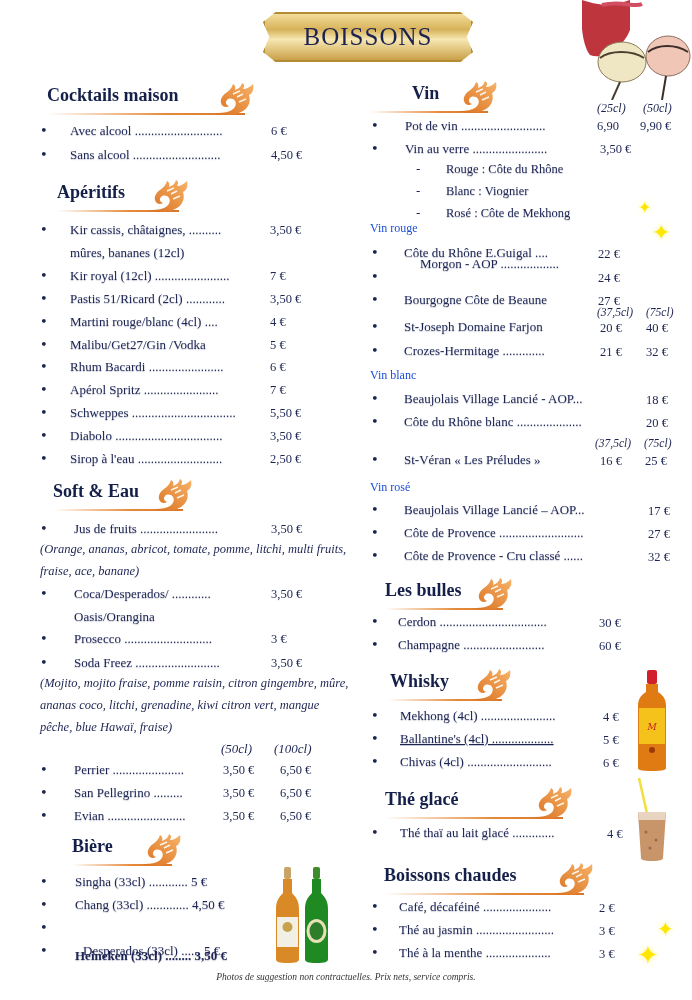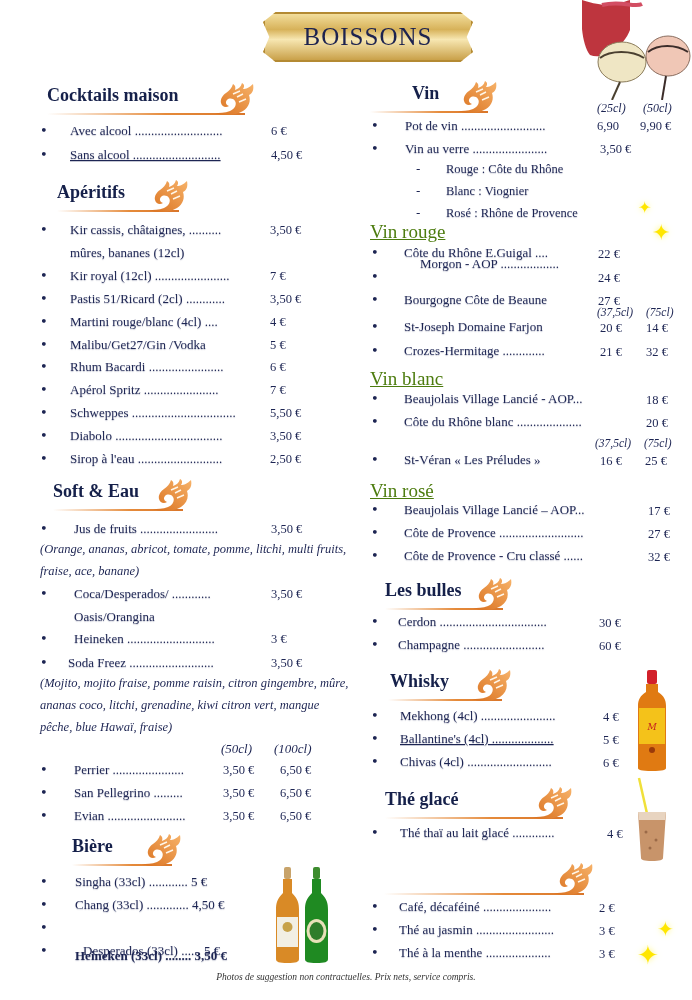--- a/index.html
+++ b/index.html
@@ -45,22 +45,22 @@
     font-family:"Liberation Serif","DejaVu Serif",serif; color:#1d2553;
     text-shadow:0 1px 1px rgba(29,37,83,.25);
   }
   .bullet { position:absolute; font-size:13px; line-height:16px; color:#1d2553; }
   .price { position:absolute; font-size:12.5px; line-height:16px; white-space:nowrap;
     font-family:"Liberation Serif","DejaVu Serif",serif; color:#1d2553; }
   .note { position:absolute; font-style:italic; font-size:12.5px; line-height:22px;
     font-family:"Liberation Serif","DejaVu Serif",serif; color:#1d2553; }
   .colhdr { position:absolute; font-style:italic; font-size:13px;
     font-family:"Liberation Serif","DejaVu Serif",serif; color:#1d2553; white-space:nowrap; }
-  .subhead { position:absolute; font-size:19px; text-decoration:underline;
-    font-family:"Liberation Serif","DejaVu Serif",serif; color:#4d7c0f; }
+  .subhead { position:absolute; font-size:12px; 
+    font-family:"Liberation Serif","DejaVu Serif",serif; color:#1d4ed8; }
   .footer { position:absolute; left:0; width:692px; top:972px; text-align:center;
     font-style:italic; font-size:9.5px; color:#333; font-family:"Liberation Serif","DejaVu Serif",serif; }
   .sparkle { position:absolute; color:#ffe600; text-shadow:0 0 6px #fff57a; }
 </style>
 </head>
 <body>
 
 <svg width="0" height="0" style="position:absolute">
   <defs>
     <linearGradient id="fl" x1="0" y1="1" x2="1" y2="0">
@@ -94,21 +94,21 @@
   <span class="h-text">Cocktails maison</span>
   <div class="h-line"></div>
   <svg class="flame">
       <use href="#flame"></use>
     </svg>
 </div>
 <span class="bullet" style="left:40px; top:123px;">•</span>
 <span class="row" style="left:70px; top:123px;">Avec alcool ...........................</span>
 <span class="price" style="left:271px; top:123px;">6 €</span>
 <span class="bullet" style="left:40px; top:147px;">•</span>
-<span class="row" style="left:70px; top:147px;text-decoration:underline;">Sans alcool ...........................</span>
+<span class="row" style="left:70px; top:147px;">Sans alcool ...........................</span>
 <span class="price" style="left:271px; top:147px;">4,50 €</span>
 
 <div class="heading" style="left:57px; top:182px; width:132px;">
   <span class="h-text">Apéritifs</span>
   <div class="h-line"></div>
   <svg class="flame">
       <use href="#flame"></use>
     </svg>
 </div>
 
@@ -165,25 +165,25 @@
 <span class="row" style="left:74px; top:521px;">Jus de fruits ........................</span>
 <span class="price" style="left:271px; top:521px;">3,50 €</span>
 <div class="note" style="left:40px; top:538px; width:310px;">(Orange, ananas, abricot, tomate, pomme, litchi, multi fruits, fraise,  ace, banane)</div>
 
 <span class="bullet" style="left:40px; top:586px;">•</span>
 <span class="row" style="left:74px; top:586px;">Coca/Desperados/  ............</span>
 <span class="price" style="left:271px; top:586px;">3,50 €</span>
 <span class="row" style="left:74px; top:609px;">Oasis/Orangina</span>
 
 <span class="bullet" style="left:40px; top:631px;">•</span>
-<span class="row" style="left:74px; top:631px;">Heineken ...........................</span>
+<span class="row" style="left:74px; top:631px;">Prosecco ...........................</span>
 <span class="price" style="left:271px; top:631px;">3 €</span>
 
 <span class="bullet" style="left:40px; top:655px;">•</span>
-<span class="row" style="left:68px; top:655px;">Soda Freez ..........................</span>
+<span class="row" style="left:74px; top:655px;">Soda Freez ..........................</span>
 <span class="price" style="left:271px; top:655px;">3,50 €</span>
 <div class="note" style="left:40px; top:672px; width:312px;">(Mojito, mojito fraise, pomme raisin, citron gingembre, mûre, ananas coco, litchi, grenadine, kiwi citron vert, mangue pêche, blue Hawaï, fraise)</div>
 
 <span class="colhdr" style="left:221px; top:741px;">(50cl)</span>
 <span class="colhdr" style="left:274px; top:741px;">(100cl)</span>
 
 <span class="bullet" style="left:40px; top:762px;">•</span>
 <span class="row" style="left:74px; top:762px;">Perrier ......................</span>
 <span class="price" style="left:223px; top:762px;">3,50 €</span>
 <span class="price" style="left:280px; top:762px;">6,50 €</span>
@@ -243,21 +243,21 @@
 
 <span class="bullet" style="left:371px; top:141px;">•</span>
 <span class="row" style="left:405px; top:141px;">Vin au verre  .......................</span>
 <span class="price" style="left:600px; top:141px;">3,50 €</span>
 
 <span class="bullet" style="left:416px; top:161px;">-</span>
 <span class="row" style="left:446px; top:161px; font-size:12.5px;">Rouge : Côte du Rhône</span>
 <span class="bullet" style="left:416px; top:183px;">-</span>
 <span class="row" style="left:446px; top:183px; font-size:12.5px;">Blanc : Viognier</span>
 <span class="bullet" style="left:416px; top:205px;">-</span>
-<span class="row" style="left:446px; top:205px; font-size:12.5px;">Rosé : Rhône de Provence</span>
+<span class="row" style="left:446px; top:205px; font-size:12.5px;">Rosé : Côte de Mekhong</span>
 
 <span class="subhead" style="left:370px; top:221px;">Vin rouge</span>
 
 <span class="bullet" style="left:371px; top:245px;">•</span>
 <span class="row" style="left:404px; top:245px;">Côte du Rhône E.Guigal ....</span>
 <span class="price" style="left:598px; top:246px;">22 €</span>
 
 <span class="bullet" style="left:371px; top:269px;">•</span>
 <span class="row" style="left:404px; top:256px;margin-left:16px;">Morgon - AOP ..................</span>
 <span class="price" style="left:598px; top:270px;">24 €</span>
@@ -265,21 +265,21 @@
 <span class="bullet" style="left:371px; top:292px;">•</span>
 <span class="row" style="left:404px; top:292px;">Bourgogne Côte de Beaune</span>
 <span class="price" style="left:598px; top:293px;">27 €</span>
 
 <span class="colhdr" style="left:597px; top:306px; font-size:11.5px;">(37,5cl)</span>
 <span class="colhdr" style="left:646px; top:306px; font-size:11.5px;">(75cl)</span>
 
 <span class="bullet" style="left:371px; top:319px;">•</span>
 <span class="row" style="left:404px; top:319px;">St-Joseph Domaine Farjon</span>
 <span class="price" style="left:600px; top:320px;">20 €</span>
-<span class="price" style="left:646px; top:320px;">14 €</span>
+<span class="price" style="left:646px; top:320px;">40 €</span>
 
 <span class="bullet" style="left:371px; top:343px;">•</span>
 <span class="row" style="left:404px; top:343px;">Crozes-Hermitage  .............</span>
 <span class="price" style="left:600px; top:344px;">21 €</span>
 <span class="price" style="left:646px; top:344px;">32 €</span>
 
 <span class="subhead" style="left:370px; top:368px;">Vin blanc</span>
 
 <span class="bullet" style="left:371px; top:391px;">•</span>
 <span class="row" style="left:404px; top:391px;">Beaujolais  Village Lancié - AOP...</span>
@@ -364,20 +364,21 @@
 <svg class="abs" style="left:634px; top:776px;" width="36" height="86">
   <line x1="5" y1="2" x2="14" y2="42" stroke="#f0e03a" stroke-width="2.5"></line>
   <path d="M4 36 L32 36 L29 82 C29 84 26 85 18 85 C10 85 7 84 7 82 Z" fill="#c8946a"></path>
   <path d="M4 36 L32 36 L31 44 L5 44 Z" fill="#e8d4c0"></path>
   <circle cx="12" cy="56" r="1.5" fill="#9b6a48"></circle>
   <circle cx="22" cy="64" r="1.5" fill="#9b6a48"></circle>
   <circle cx="16" cy="72" r="1.5" fill="#9b6a48"></circle>
 </svg>
 
 <div class="heading" style="left:384px; top:865px; width:210px;">
+  <span class="h-text">Boissons chaudes</span>
   <div class="h-line"></div>
   <svg class="flame">
       <use href="#flame"></use>
     </svg>
 </div>
 <span class="bullet" style="left:371px; top:899px;">•</span>
 <span class="row" style="left:399px; top:899px;">Café,  décaféiné  .....................</span>
 <span class="price" style="left:599px; top:900px;">2 €</span>
 <span class="bullet" style="left:371px; top:922px;">•</span>
 <span class="row" style="left:399px; top:922px;">Thé au jasmin ........................</span>

